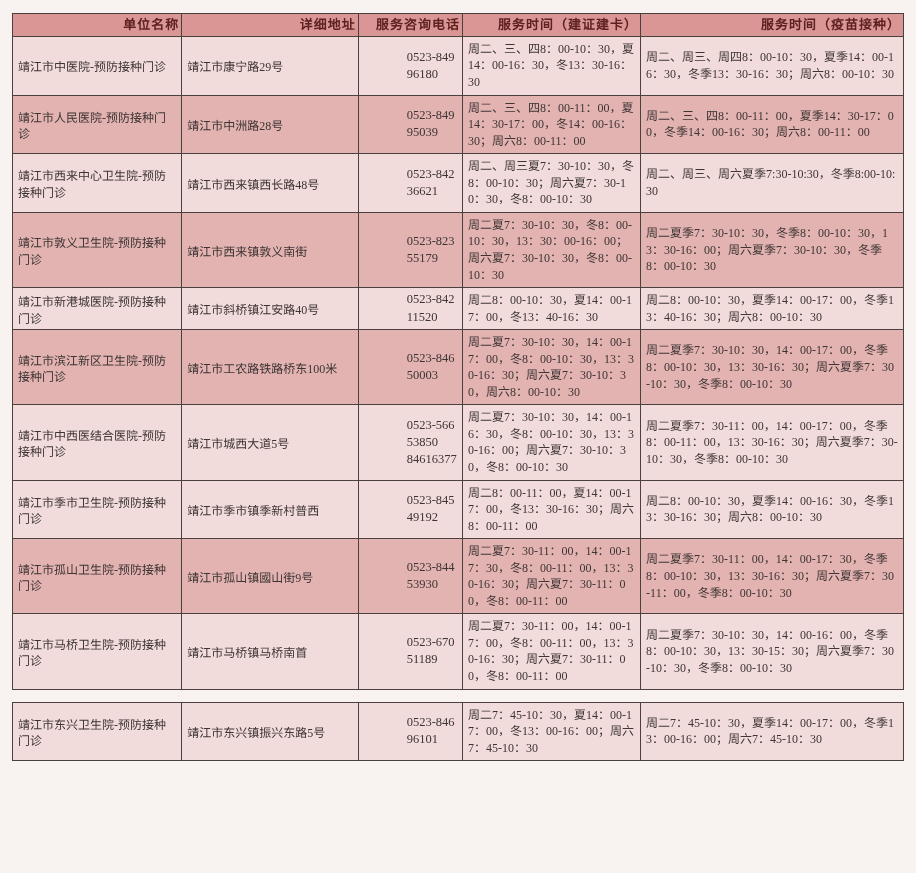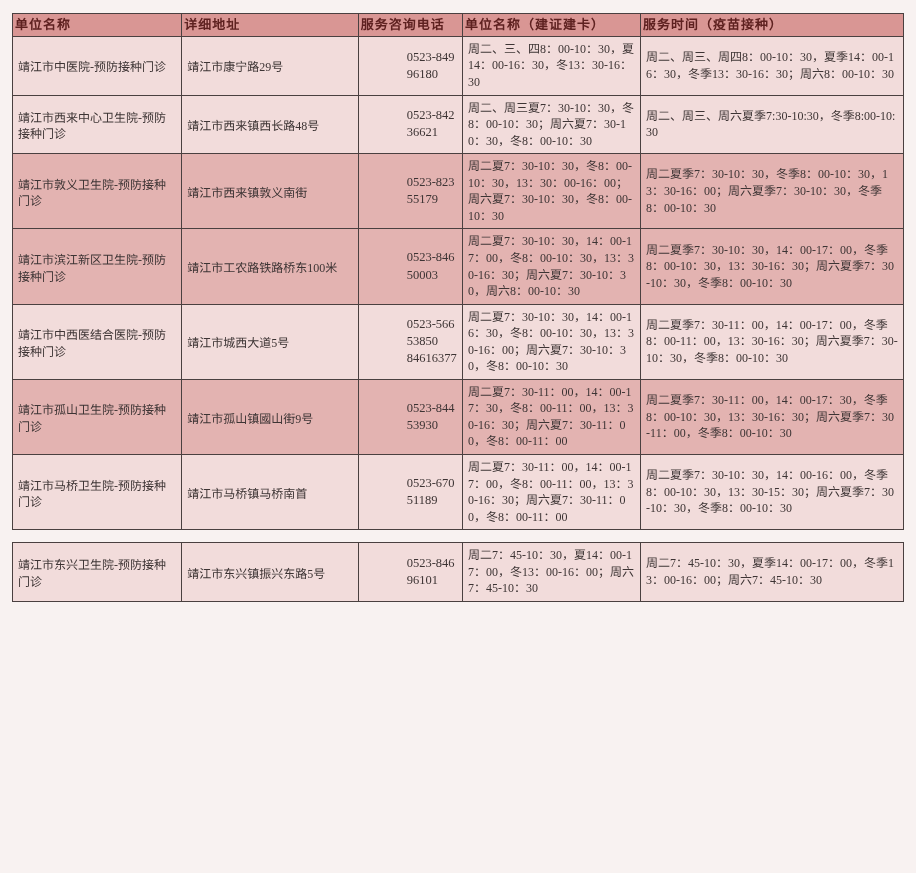--- a/index.html
+++ b/index.html
@@ -40,21 +40,21 @@
     line-height:1.38;
     vertical-align:middle;
     word-break:break-all;
     overflow-wrap:break-word;
   }
   th{
     background:var(--header-bg);
     color:var(--header-text);
     font-weight:bold;
     font-size:13px;
-    text-align:left;
+    text-align:right;
     padding:2px 2px;
     letter-spacing:1px;
   }
   tr.light td{background:var(--band-light);}
   tr.dark td{background:var(--band-dark);}
   td.c0,td.c1{padding-top:6px;padding-bottom:2px;}
   td.c2{white-space:pre-line;font-size:12.5px;padding-left:48px;}
   td.c3,td.c4{padding-top:4px;padding-bottom:4px;}
   tr td{height:40px;}
   .block-gap{height:12px;}
@@ -70,60 +70,81 @@
       <col style="width:19.8%">
       <col style="width:11.7%">
       <col style="width:20.0%">
       <col style="width:29.5%">
     </colgroup>
     <thead>
       <tr id="header-row">
           <th>单位名称</th>
           <th>详细地址</th>
           <th>服务咨询电话</th>
-          <th>单位名称（建证建卡）</th>
+          <th>服务时间（建证建卡）</th>
           <th>服务时间（疫苗接种）</th>
         </tr>
     </thead>
     <tbody id="block-1">
         <tr class="light">
           <td class="c0">靖江市中医院-预防接种门诊</td>
           <td class="c1">靖江市康宁路29号</td>
           <td class="c2">0523-84996180</td>
           <td class="c3">周二、三、四8：00-10：30，夏14：00-16：30，冬13：30-16：30</td>
           <td class="c4">周二、周三、周四8：00-10：30，夏季14：00-16：30，冬季13：30-16：30；周六8：00-10：30</td>
+        </tr>
+        <tr class="dark">
+          <td class="c0">靖江市人民医院-预防接种门诊</td>
+          <td class="c1">靖江市中洲路28号</td>
+          <td class="c2">0523-84995039</td>
+          <td class="c3">周二、三、四8：00-11：00，夏14：30-17：00，冬14：00-16：30；周六8：00-11：00</td>
+          <td class="c4">周二、三、四8：00-11：00，夏季14：30-17：00，冬季14：00-16：30；周六8：00-11：00</td>
         </tr>
         <tr class="light">
           <td class="c0">靖江市西来中心卫生院-预防接种门诊</td>
           <td class="c1">靖江市西来镇西长路48号</td>
           <td class="c2">0523-84236621</td>
           <td class="c3">周二、周三夏7：30-10：30，冬8：00-10：30；周六夏7：30-10：30，冬8：00-10：30</td>
           <td class="c4">周二、周三、周六夏季7:30-10:30，冬季8:00-10:30</td>
         </tr>
         <tr class="dark">
           <td class="c0">靖江市敦义卫生院-预防接种门诊</td>
           <td class="c1">靖江市西来镇敦义南街</td>
           <td class="c2">0523-82355179</td>
           <td class="c3">周二夏7：30-10：30，冬8：00-10：30，13：30：00-16：00；周六夏7：30-10：30，冬8：00-10：30</td>
           <td class="c4">周二夏季7：30-10：30，冬季8：00-10：30，13：30-16：00；周六夏季7：30-10：30，冬季8：00-10：30</td>
         </tr>
+        <tr class="light">
+          <td class="c0">靖江市新港城医院-预防接种门诊</td>
+          <td class="c1">靖江市斜桥镇江安路40号</td>
+          <td class="c2">0523-84211520</td>
+          <td class="c3">周二8：00-10：30，夏14：00-17：00，冬13：40-16：30</td>
+          <td class="c4">周二8：00-10：30，夏季14：00-17：00，冬季13：40-16：30；周六8：00-10：30</td>
+        </tr>
         <tr class="dark">
           <td class="c0">靖江市滨江新区卫生院-预防接种门诊</td>
           <td class="c1">靖江市工农路铁路桥东100米</td>
           <td class="c2">0523-84650003</td>
           <td class="c3">周二夏7：30-10：30，14：00-17：00，冬8：00-10：30，13：30-16：30；周六夏7：30-10：30，周六8：00-10：30</td>
           <td class="c4">周二夏季7：30-10：30，14：00-17：00，冬季8：00-10：30，13：30-16：30；周六夏季7：30-10：30，冬季8：00-10：30</td>
         </tr>
         <tr class="light">
           <td class="c0">靖江市中西医结合医院-预防接种门诊</td>
           <td class="c1">靖江市城西大道5号</td>
           <td class="c2">0523-56653850
 84616377</td>
           <td class="c3">周二夏7：30-10：30，14：00-16：30，冬8：00-10：30，13：30-16：00；周六夏7：30-10：30，冬8：00-10：30</td>
           <td class="c4">周二夏季7：30-11：00，14：00-17：00，冬季8：00-11：00，13：30-16：30；周六夏季7：30-10：30，冬季8：00-10：30</td>
+        </tr>
+        <tr class="light">
+          <td class="c0">靖江市季市卫生院-预防接种门诊</td>
+          <td class="c1">靖江市季市镇季新村普西</td>
+          <td class="c2">0523-84549192</td>
+          <td class="c3">周二8：00-11：00，夏14：00-17：00，冬13：30-16：30；周六8：00-11：00</td>
+          <td class="c4">周二8：00-10：30，夏季14：00-16：30，冬季13：30-16：30；周六8：00-10：30</td>
         </tr>
         <tr class="dark">
           <td class="c0">靖江市孤山卫生院-预防接种门诊</td>
           <td class="c1">靖江市孤山镇國山街9号</td>
           <td class="c2">0523-84453930</td>
           <td class="c3">周二夏7：30-11：00，14：00-17：30，冬8：00-11：00，13：30-16：30；周六夏7：30-11：00，冬8：00-11：00</td>
           <td class="c4">周二夏季7：30-11：00，14：00-17：30，冬季8：00-10：30，13：30-16：30；周六夏季7：30-11：00，冬季8：00-10：30</td>
         </tr>
         <tr class="light">
           <td class="c0">靖江市马桥卫生院-预防接种门诊</td>

